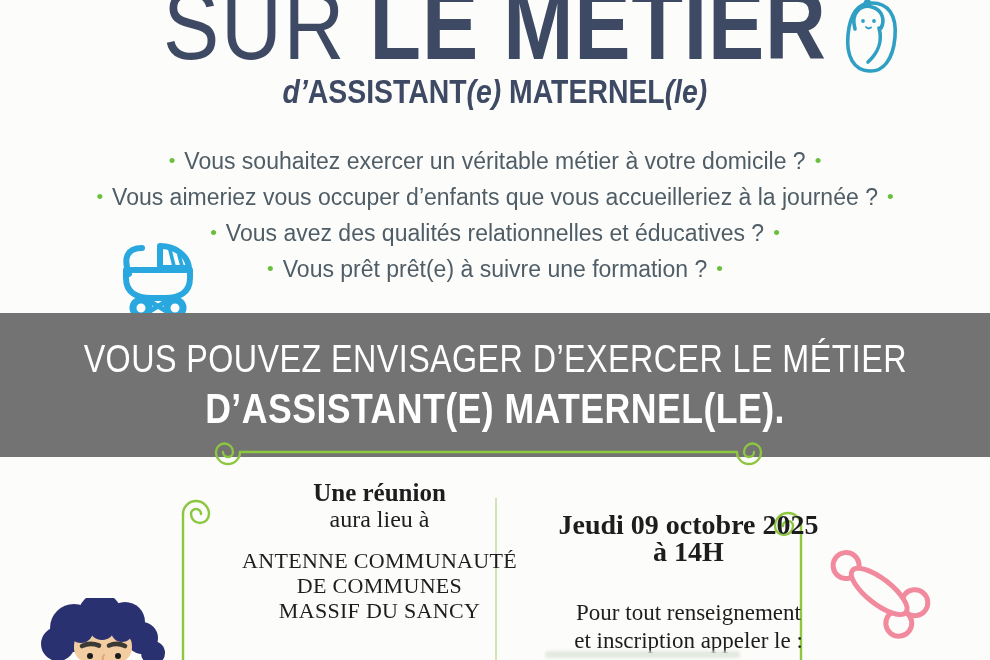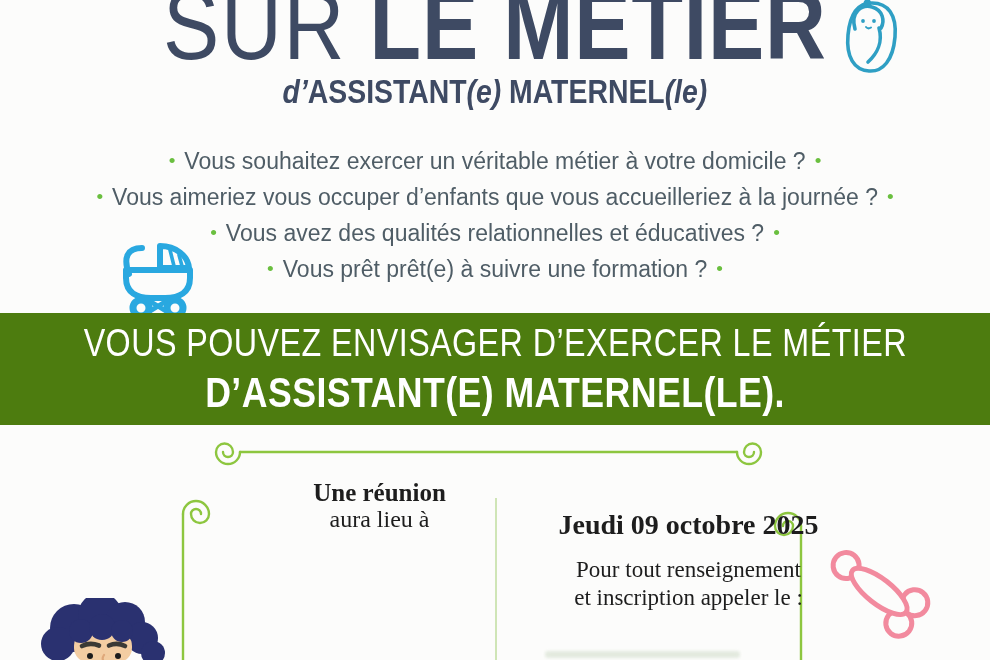--- a/index.html
+++ b/index.html
@@ -22,37 +22,37 @@
   .title-line2 .cond{display:inline-block;transform:scaleX(0.86);transform-origin:center;}
   .ital{font-style:italic;font-weight:600;}
   
   .questions{position:absolute;top:143px;left:0;width:100%;text-align:center;}
   .q-line{font-size:23px;line-height:35px;color:#4f5d66;white-space:nowrap;}
   .q-dot{color:#6abf3f;font-size:19px;vertical-align:2px;}
   .q-dot.lead{margin-right:9px;}
   .q-dot.tail{margin-left:9px;}
   
   .banner{
-    position:absolute;top:313px;left:0;width:100%;height:112px;background:#4d7c0f;
+    position:absolute;top:313px;left:0;width:100%;height:144px;background:#737373;
     display:flex;flex-direction:column;align-items:center;justify-content:center;gap:4px;
   }
   .banner-l1{font-size:38px;color:#ffffff;font-weight:400;letter-spacing:.5px;white-space:nowrap;
     display:inline-block;transform:scaleX(0.85);}
   .banner-l2{font-size:42px;color:#ffffff;font-weight:700;letter-spacing:.5px;white-space:nowrap;
     display:inline-block;transform:scaleX(0.85);}
   
   .frame-svg{position:absolute;left:160px;top:440px;width:680px;height:220px;}
   .box-col{position:absolute;font-family:"Liberation Serif",serif;color:#1d1d1d;text-align:center;padding-left:40px;}
   .col-left{left:183px;top:479px;width:313px;}
   .col-right{left:496px;top:511px;width:305px;}
   .b-head{font-size:25px;line-height:27px;font-weight:700;}
   .b-sub{font-size:24px;line-height:27px;font-weight:400;}
   .b-venue{margin-top:15px;font-size:22px;line-height:25px;font-weight:400;letter-spacing:.3px;}
   .b-date{font-size:28px;line-height:27px;font-weight:700;}
-  .b-contact{margin-top:18px;font-size:23px;line-height:28px;font-weight:400;}
+  .b-contact{margin-top:34px;font-size:23px;line-height:28px;font-weight:400;}
   .clipped-line{
     position:absolute;left:545px;top:651px;width:195px;height:7px;border-radius:3px;
     background:#dfe7da;filter:blur(1.5px);opacity:.85;
   }
   
   .icon-baby{position:absolute;left:833px;top:-2px;}
   .icon-stroller{position:absolute;left:108px;top:236px;}
   .icon-pacifier{position:absolute;left:818px;top:535px;}
   .icon-person{position:absolute;left:22px;top:598px;}
 </style>
@@ -117,25 +117,31 @@
       <path d="M 23 74 a 13 13 0 1 1 26 0 a 9 9 0 1 1 -18 0 a 5 5 0 1 1 10 0"></path>
       <path d="M 641 220 L 641 86"></path>
       <path d="M 641 86 a 13 13 0 1 0 -26 0 a 9 9 0 1 0 18 0 a 5 5 0 1 0 -10 0"></path>
     </g>
     <path d="M 336 58 L 336 220" stroke="#cfe5b6" stroke-width="2" fill="none"></path>
   </svg>
 
   <div class="box-col col-left">
     <div class="b-head">Une réunion</div>
     <div class="b-sub">aura lieu à</div>
+    <div class="b-venue">
+      <div>ANTENNE COMMUNAUTÉ</div>
+      <div>DE COMMUNES</div>
+      <div>MASSIF DU SANCY</div>
+    </div>
 
   </div>
 
   <div class="box-col col-right">
     <div class="b-date">Jeudi 09 octobre 2025</div>
+    <div class="b-date">à 14H</div>
     <div class="b-contact">
       <div>Pour tout renseignement</div>
       <div>et inscription appeler le :</div>
     </div>
   </div>
   <div class="clipped-line"></div>
 
   <svg class="icon-pacifier" width="125" height="115" viewBox="0 0 125 115">
     <g transform="rotate(38 62 57)" fill="#fcfcfb" stroke="#f28a9e" stroke-width="5" stroke-linejoin="round">
       <circle cx="96" cy="44" r="13"></circle>

